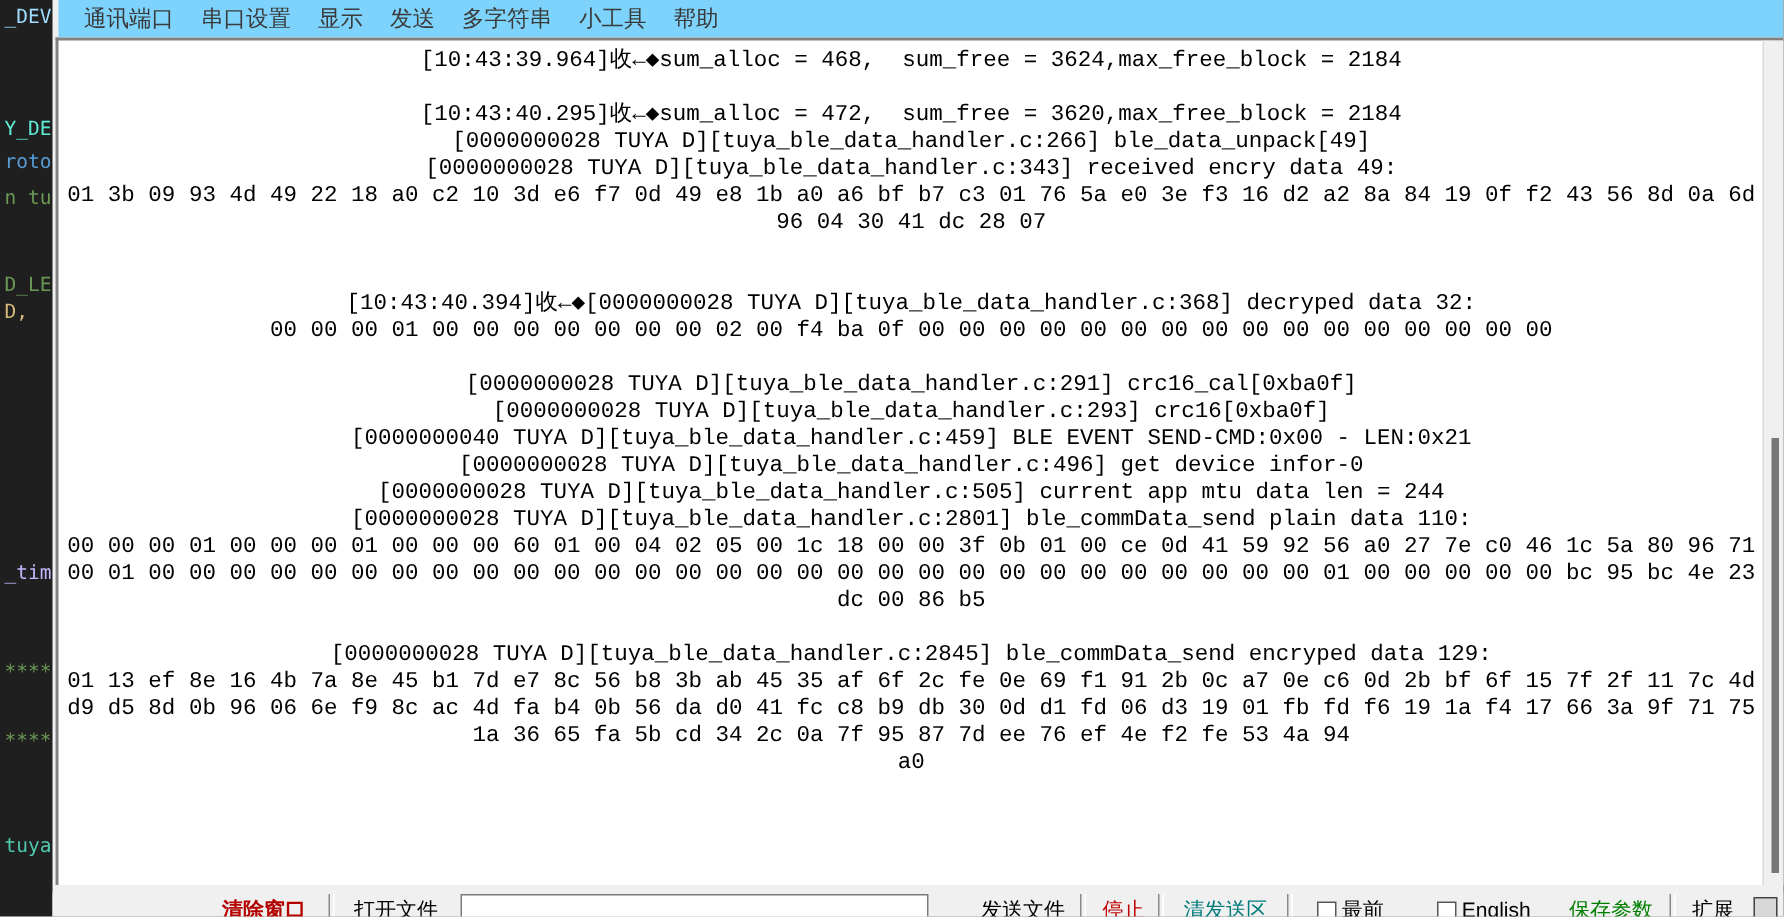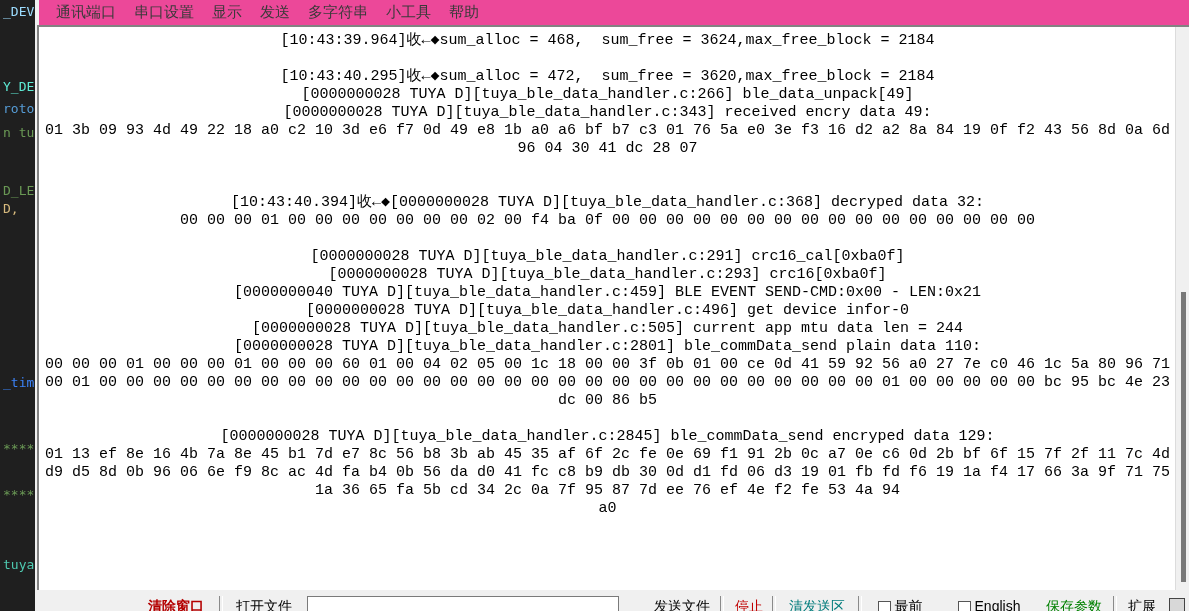--- a/index.html
+++ b/index.html
@@ -8,21 +8,21 @@
 
   
   .editor-strip{position:absolute;left:0;top:0;width:35px;height:502px;background:#1f1f1f;}
   .frag{position:absolute;left:3px;font-family:"DejaVu Sans Mono",monospace;font-size:13px;
         white-space:pre;line-height:16px;}
 
   
   .window{position:absolute;left:35px;top:0;width:1154px;height:611px;background:#f0f0f0;}
 
   .menubar{position:absolute;top:0;left:4px;right:0;height:25px;display:flex;align-items:center;
-           padding-left:8px;color:#3a3a3a;font-size:15px;background:#ec4899;}
+           padding-left:8px;color:#3a3a3a;font-size:15px;background:#7dd3fc;}
   .menu-item{padding:2px 9px;white-space:nowrap;cursor:default;}
 
   .logarea{position:absolute;left:2px;right:0;top:25px;height:563px;background:#ffffff;
            border-top:2px solid #828282;border-left:2px solid #828282;overflow:hidden;}
   .loglines{position:absolute;left:3px;top:5px;right:16px;color:#000;
             font-family:"Liberation Mono","DejaVu Sans Mono",monospace;font-size:15px;text-align:center;}
   .log-line{height:18px;line-height:18px;white-space:pre;overflow:hidden;}
 
   .scrollbar{position:absolute;top:0;right:0;width:13px;height:563px;background:#f0f0f0;
              border-left:1px solid #dcdcdc;}
@@ -55,21 +55,21 @@
       <div class="frag" style="top: 43px; color: #5eead4; margin-top: 36px;">Y_DE</div>
 
       <div class="frag" style="top: 101px; color: rgb(86, 156, 214);">roto</div>
 
       <div class="frag" style="top: 125px; color: rgb(106, 153, 85);">n tu</div>
 
       <div class="frag" style="top: 183px; color: rgb(106, 153, 85);">D_LE</div>
 
       <div class="frag" style="top: 201px; color: rgb(215, 186, 125);">D,</div>
 
-      <div class="frag" style="top: 375px; color: #3b82f6;">_tim</div>
+      <div class="frag" style="top: 375px; color: #c4b5fd;">_tim</div>
 
       <div class="frag" style="top: 441px; color: rgb(106, 153, 85);">****</div>
 
       <div class="frag" style="top: 487px; color: rgb(106, 153, 85);">****</div>
 
       <div class="frag" style="top: 557px; color: rgb(78, 201, 176);">tuya</div>
     </div>
 
   <div class="window">
 

